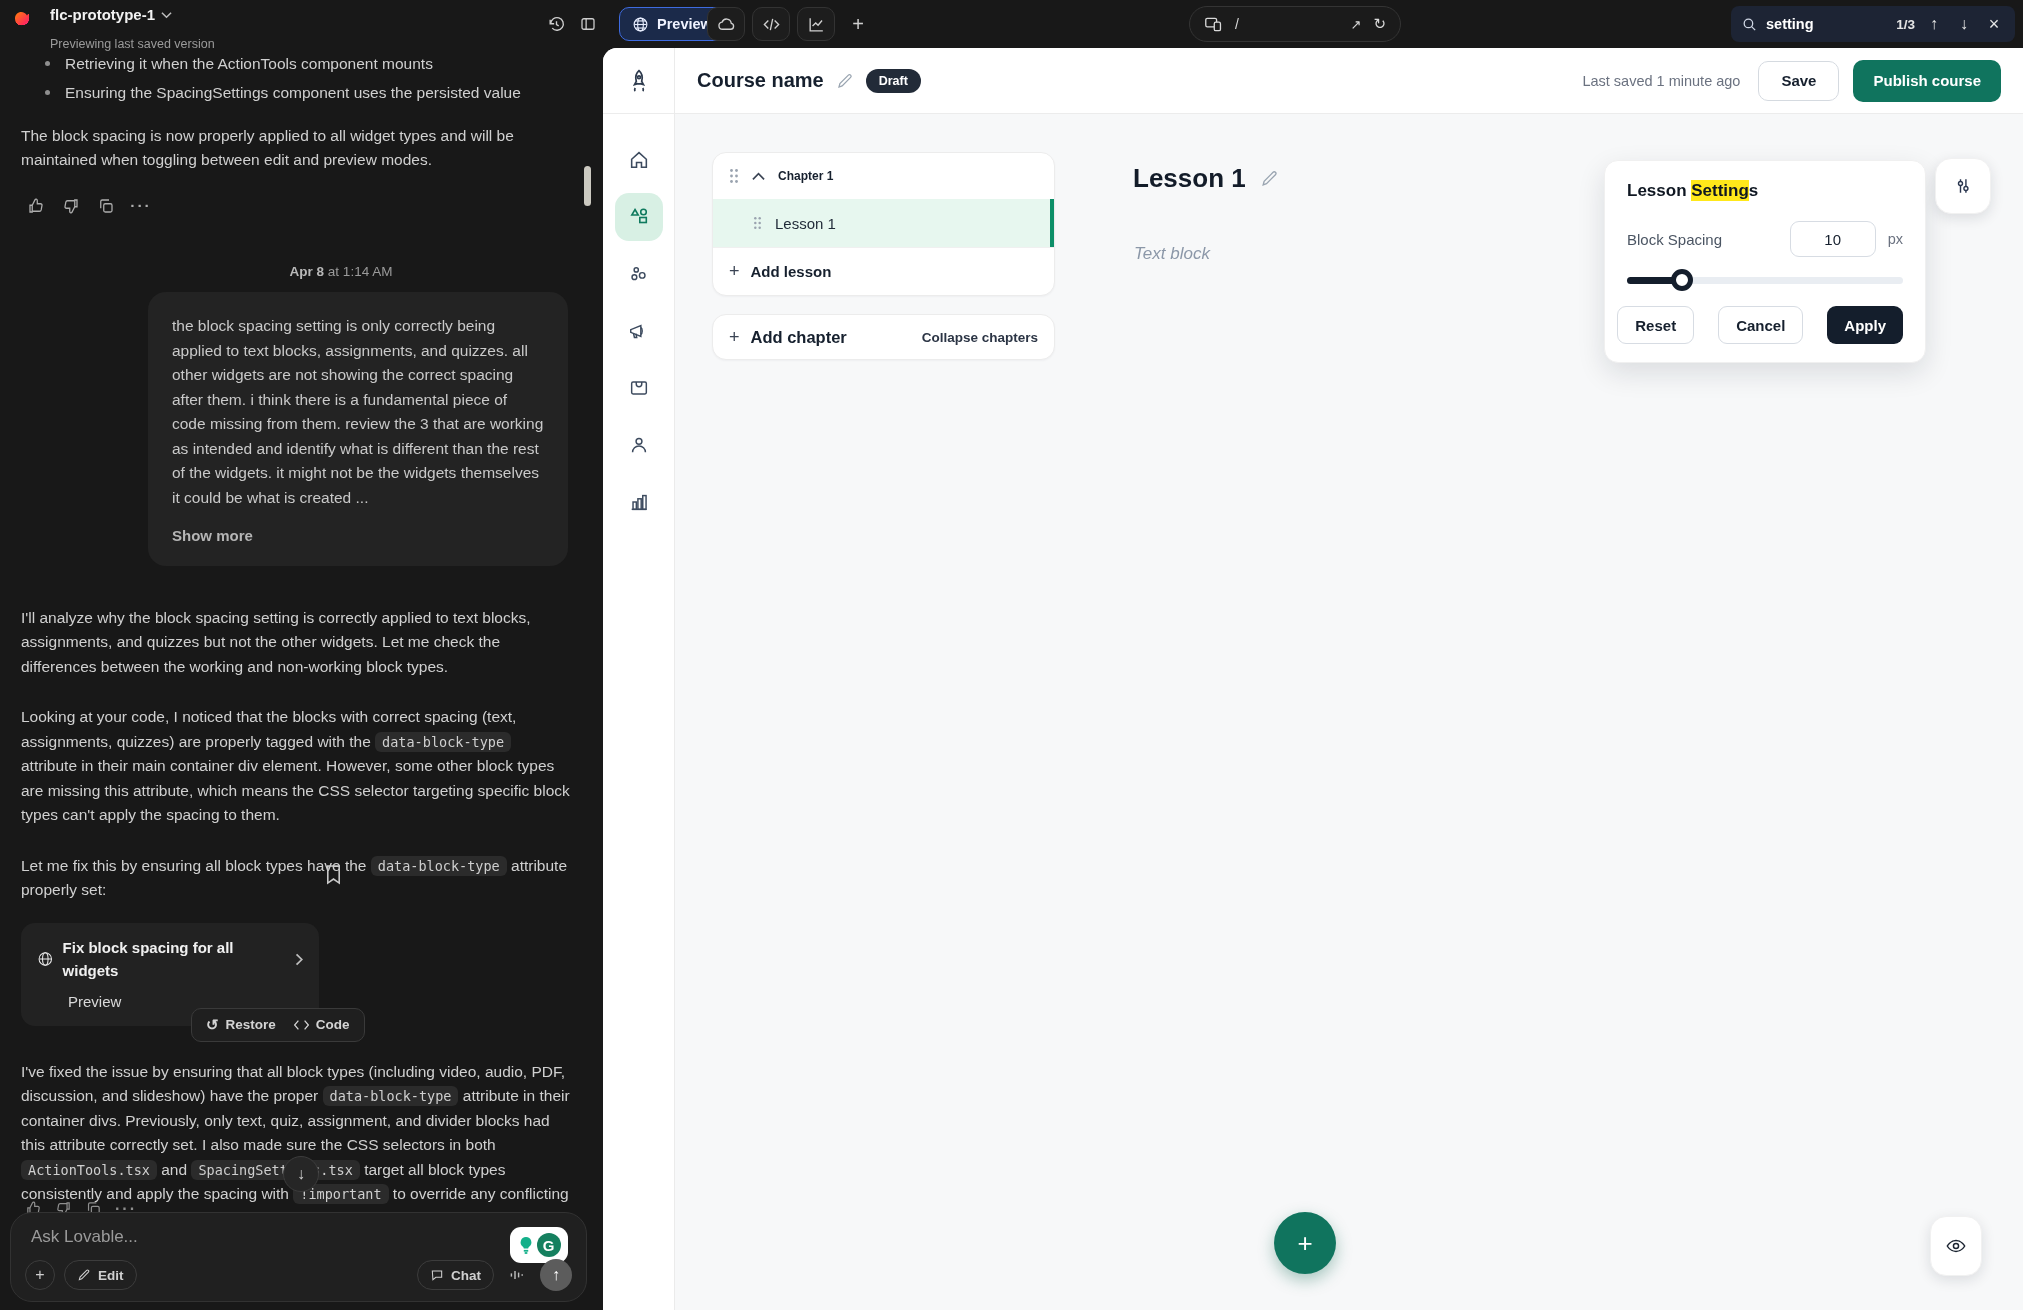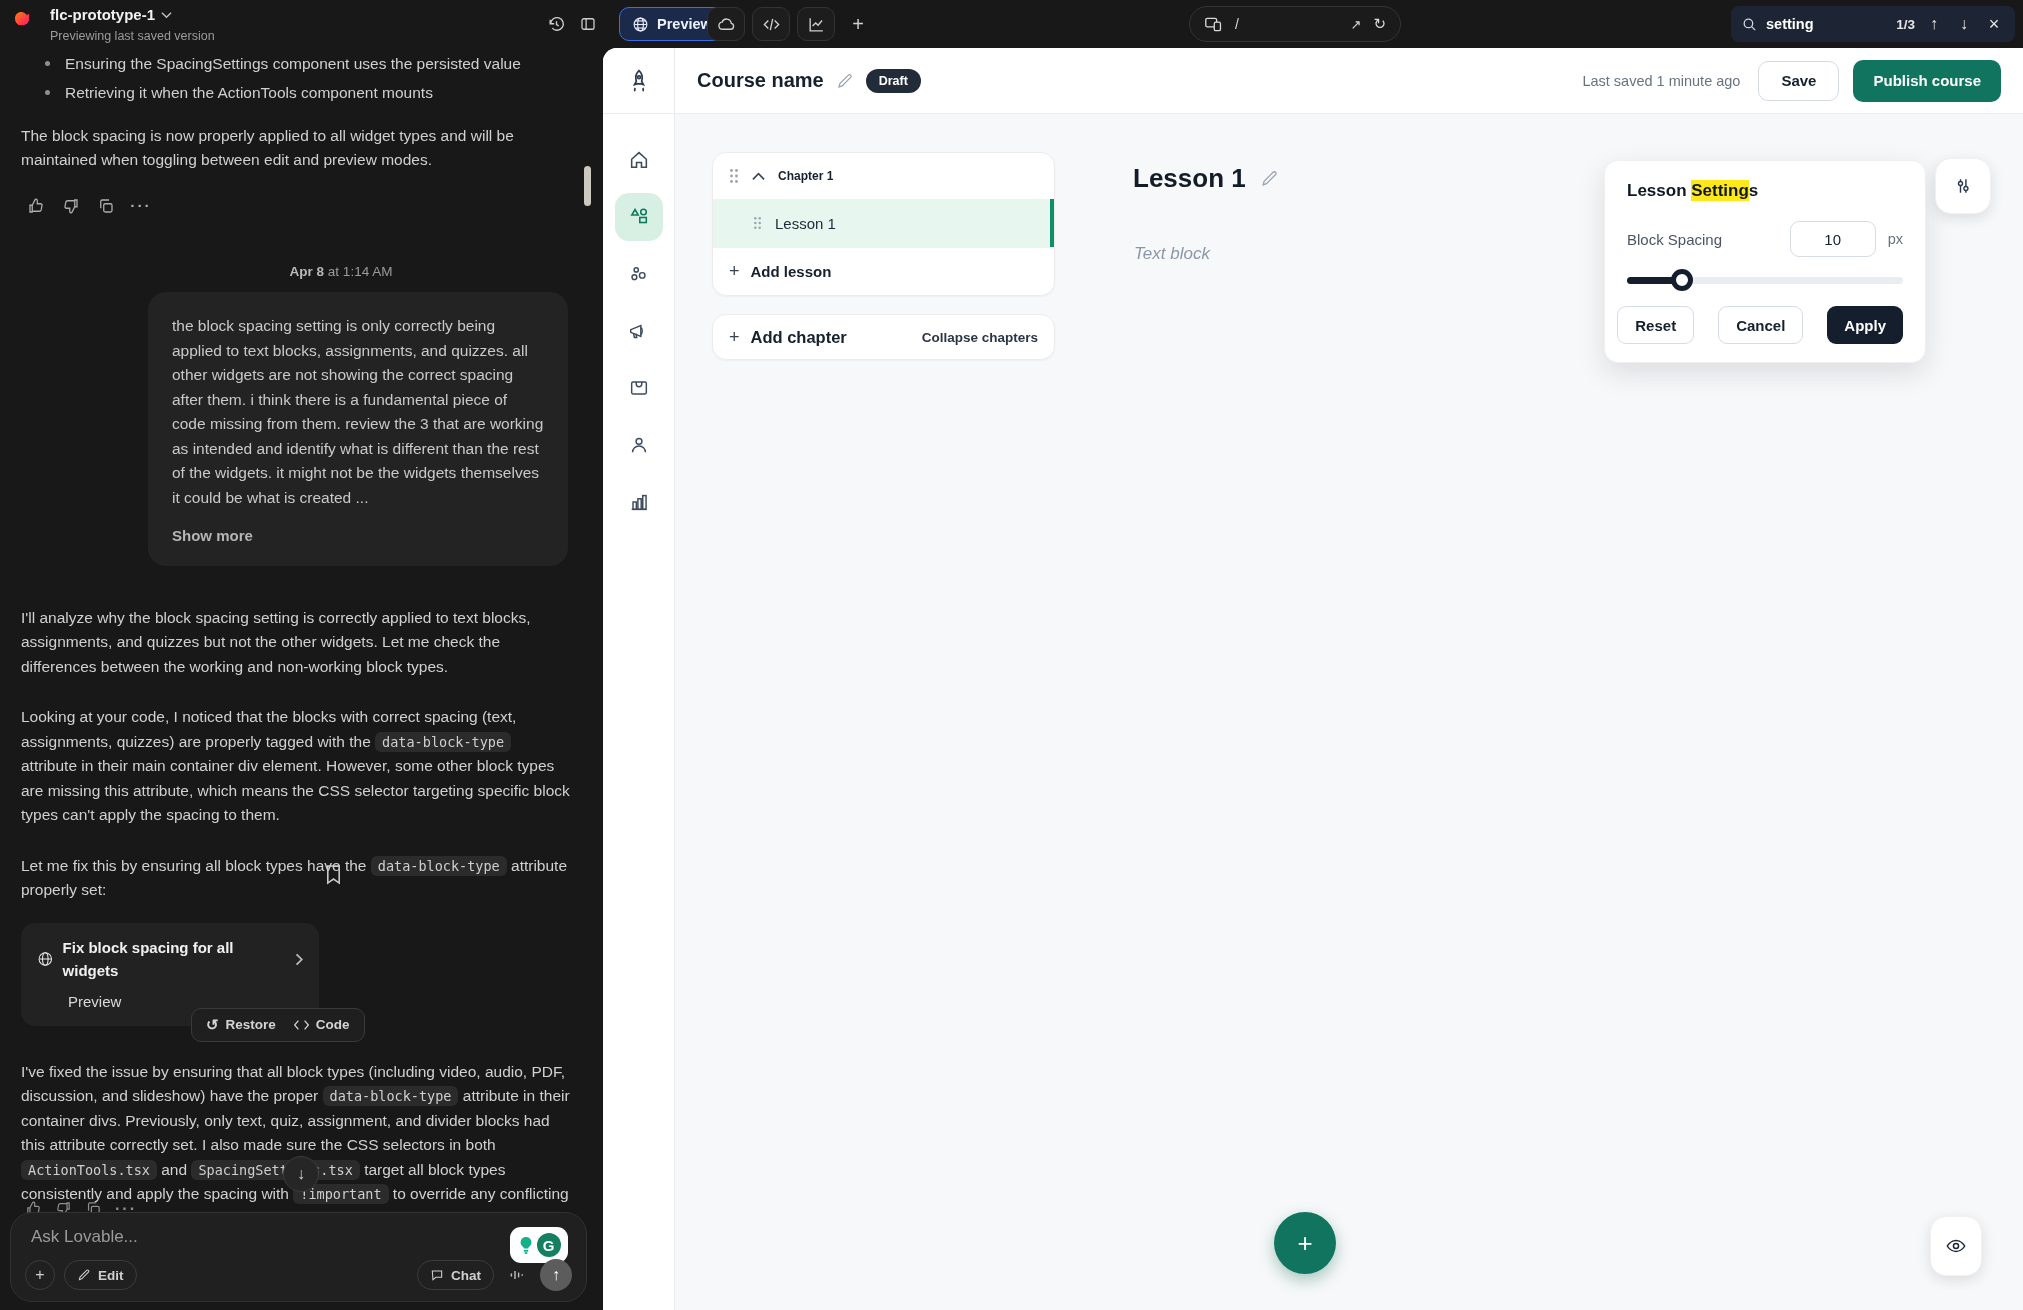--- a/index.html
+++ b/index.html
@@ -9,21 +9,21 @@
   svg { display:block; }
 
   
   .topbar { position:absolute; left:0; top:0; width:100%; height:48px; background:#181818; z-index:5; }
   .brand { position:absolute; left:14px; top:6px; display:flex; gap:10px; }
   .logo-heart { width:26px; height:26px; margin-top:4px;
     background:linear-gradient(135deg,#ff8a00 0%,#ff2d55 45%,#c23bff 100%);
     -webkit-mask:radial-gradient(circle at 30% 30%, #000 0 29%, transparent 30%) ;
     clip-path:path('M13 24 C6 18 1 14 1 8.5 C1 4.5 4 2 7.2 2 C9.6 2 11.9 3.4 13 5.4 C14.1 3.4 16.4 2 18.8 2 C22 2 25 4.5 25 8.5 C25 14 20 18 13 24 Z'); }
   .brand-name { font-size:15px; font-weight:bold; color:#f2f2f2; display:flex; align-items:center; gap:6px; }
-  .brand-sub { font-size:12.5px; color:#9b9b9b; margin-top:6px; }
+  .brand-sub { font-size:12.5px; color:#9b9b9b; margin-top:14px; }
   .tb-icon { position:absolute; top:10px; width:28px; height:28px; display:flex; align-items:center; justify-content:center; color:#cfcfcf; }
   .preview-btn { position:absolute; left:619px; top:7px; height:34px; padding:0 16px 0 12px; border-radius:10px;
     background:#1b2a4a; border:1.5px solid #3e6be0; color:#f0f3ff; font-size:14.5px; font-weight:bold;
     display:flex; align-items:center; gap:8px; }
   .tb-sq { position:absolute; top:7px; width:38px; height:34px; border:1px solid #333; border-radius:10px;
     display:flex; align-items:center; justify-content:center; color:#cfcfcf; background:#1d1d1d; }
   .tb-plus { position:absolute; top:7px; left:843px; width:30px; height:34px; display:flex; align-items:center; justify-content:center; color:#cfcfcf; font-size:20px; }
   .urlbar { position:absolute; left:1189px; top:6px; width:212px; height:36px; border:1px solid #343434; border-radius:18px;
     display:flex; align-items:center; gap:12px; padding:0 14px; color:#d9d9d9; font-size:14px; background:#1b1b1b; }
   .urlbar .grow { flex:1; }
@@ -224,22 +224,22 @@
       <span class="search-nav">↑</span>
       <span class="search-nav">↓</span>
       <span class="search-nav" style="font-size:18px;">×</span>
     </div>
   </div>
 
   <div class="chat">
     <div class="chat-scroll">
 
       <ul class="bullets">
+        <li>Retrieving it when the ActionTools component mounts</li>
         <li>Ensuring the SpacingSettings component uses the persisted value</li>
-        <li>Retrieving it when the ActionTools component mounts</li>
       </ul>
 
       <p class="para">The block spacing is now properly applied to all widget types and will be maintained when toggling between edit and preview modes.</p>
 
       <div class="msg-actions">
         <span class="act">
             <svg width="18" height="18" viewBox="0 0 24 24" fill="none" stroke="currentColor" stroke-width="1.7">
               <path d="M7 11v9H4v-9z"></path>
               <path d="M7 11l3.6-7.2c.8-1.6 3.1-1 3.1.8V9h4.4c1.2 0 2.1 1.1 1.9 2.3l-1.1 5.9A2.3 2.3 0 0 1 16.6 19H7"></path>
             </svg>

